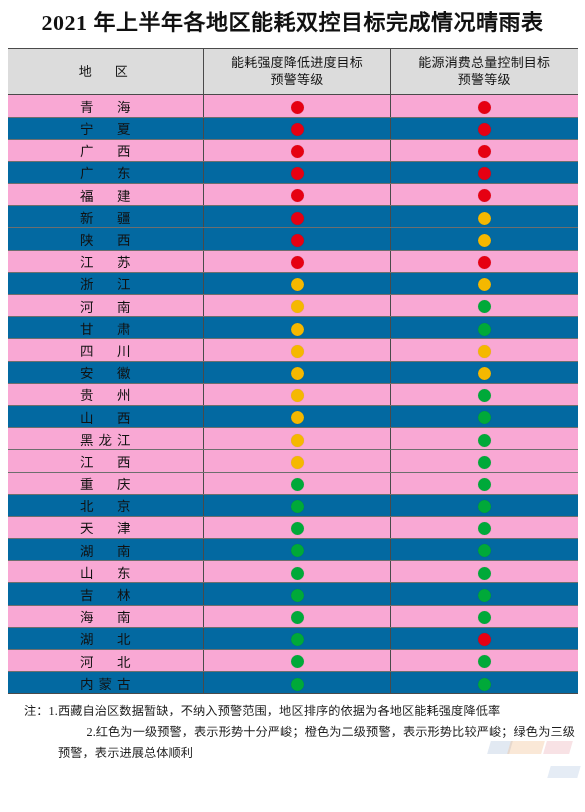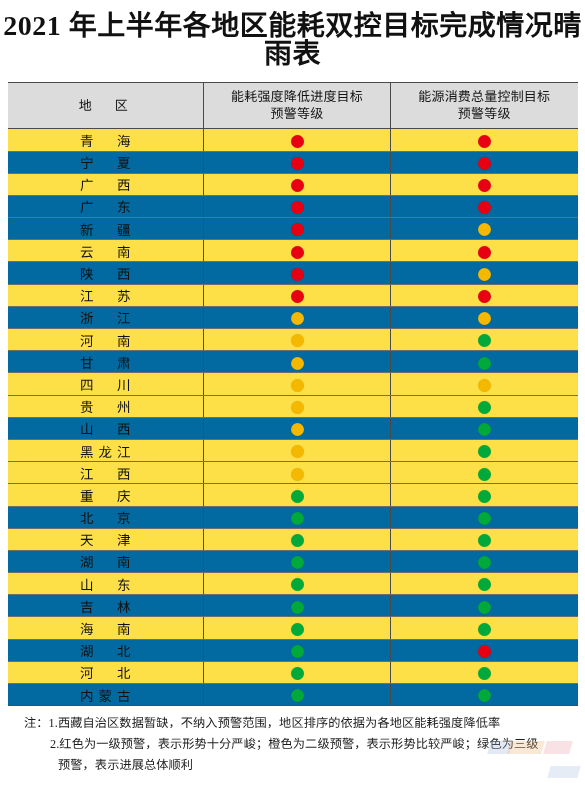--- a/index.html
+++ b/index.html
@@ -8,21 +8,21 @@
     width:585px;height:812px;
     background:#ffffff;
     font-family:"Liberation Serif","DejaVu Serif",serif;
     color:#1a1a1a;
     overflow:hidden;
     position:relative;
   }
   
   #page-title{
     text-align:center;
-    font-size:28px;
+    font-size:22px;
     font-weight:bold;
     letter-spacing:0.5px;
     line-height:1;
     padding-top:12px;
     padding-bottom:0;
     margin:0;
     color:#111;
     font-family:"Liberation Serif","DejaVu Serif",serif;
   }
   
@@ -55,21 +55,21 @@
   tbody td{
     border-right:1.4px solid #4a4a4a;
     border-bottom:1px solid #6e6e6e;
     padding:0;
     text-align:center;
     vertical-align:middle;
     height:21.2px;
   }
   tbody td:last-child{border-right:none;}
   tbody tr:last-child td{border-bottom:none;}
-  tbody tr.band-a td{background:#fde047;}
+  tbody tr.band-a td{background:#f9a8d4;}
   tbody tr.band-b td{background:#0369a1;}
   td.region-cell{
     font-size:13.5px;
     letter-spacing:5px;
     padding-left:5px;
     color:#111;
     white-space:nowrap;
   }
   
   .dot{
@@ -86,21 +86,21 @@
   #notes{
     width:565px;
     margin:7px auto 0 auto;
     font-size:12.2px;
     line-height:1.72;
     color:#1d1d1d;
     letter-spacing:0.1px;
   }
   #notes .note-line{white-space:nowrap;}
   #notes .note-line.l1{padding-left:14px;}
-  #notes .note-line.l2{padding-left:40px;}
+  #notes .note-line.l2{padding-left:40px;text-align:right;}
   #notes .note-line.l3{padding-left:48px;}
   
   .wm{position:absolute;pointer-events:none;opacity:.30;}
   .wm1{right:42px;bottom:58px;width:34px;height:13px;background:#f0b27a;transform:skewX(-16deg);}
   .wm2{right:14px;bottom:58px;width:26px;height:13px;background:#e8a0a8;transform:skewX(-16deg);}
   .wm3{right:74px;bottom:58px;width:22px;height:13px;background:#9fb6d4;transform:skewX(-16deg);}
   .wm4{right:6px;bottom:34px;width:30px;height:12px;background:#a9c0dd;transform:skewX(-16deg);}
 </style>
 </head>
 <body>
@@ -140,30 +140,30 @@
       <tr class="band-a">
         <td class="region-cell">广　西</td>
         <td><span class="dot red"></span></td>
         <td><span class="dot red"></span></td>
       </tr>
       <tr class="band-b">
         <td class="region-cell">广　东</td>
         <td><span class="dot red"></span></td>
         <td><span class="dot red"></span></td>
       </tr>
+      <tr class="band-a">
+        <td class="region-cell">福　建</td>
+        <td><span class="dot red"></span></td>
+        <td><span class="dot red"></span></td>
+      </tr>
       <tr class="band-b">
         <td class="region-cell">新　疆</td>
         <td><span class="dot red"></span></td>
         <td><span class="dot orange"></span></td>
       </tr>
-      <tr class="band-a">
-        <td class="region-cell">云　南</td>
-        <td><span class="dot red"></span></td>
-        <td><span class="dot red"></span></td>
-      </tr>
       <tr class="band-b">
         <td class="region-cell">陕　西</td>
         <td><span class="dot red"></span></td>
         <td><span class="dot orange"></span></td>
       </tr>
       <tr class="band-a">
         <td class="region-cell">江　苏</td>
         <td><span class="dot red"></span></td>
         <td><span class="dot red"></span></td>
       </tr>
@@ -177,20 +177,25 @@
         <td><span class="dot orange"></span></td>
         <td><span class="dot green"></span></td>
       </tr>
       <tr class="band-b">
         <td class="region-cell">甘　肃</td>
         <td><span class="dot orange"></span></td>
         <td><span class="dot green"></span></td>
       </tr>
       <tr class="band-a">
         <td class="region-cell">四　川</td>
+        <td><span class="dot orange"></span></td>
+        <td><span class="dot orange"></span></td>
+      </tr>
+      <tr class="band-b">
+        <td class="region-cell">安　徽</td>
         <td><span class="dot orange"></span></td>
         <td><span class="dot orange"></span></td>
       </tr>
       <tr class="band-a">
         <td class="region-cell">贵　州</td>
         <td><span class="dot orange"></span></td>
         <td><span class="dot green"></span></td>
       </tr>
       <tr class="band-b">
         <td class="region-cell">山　西</td>

